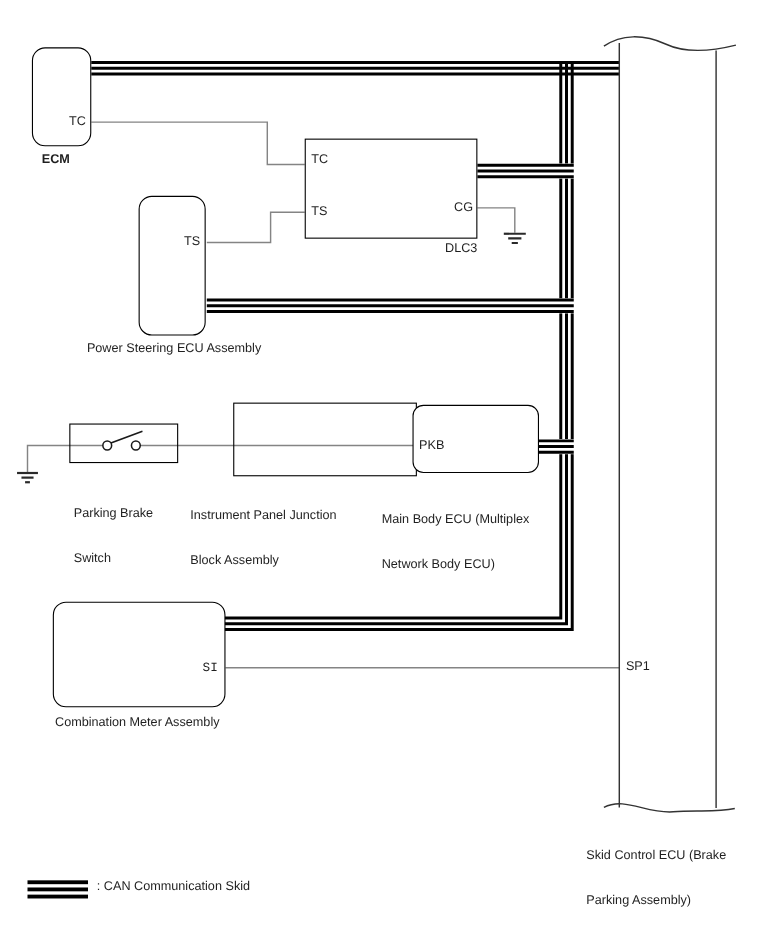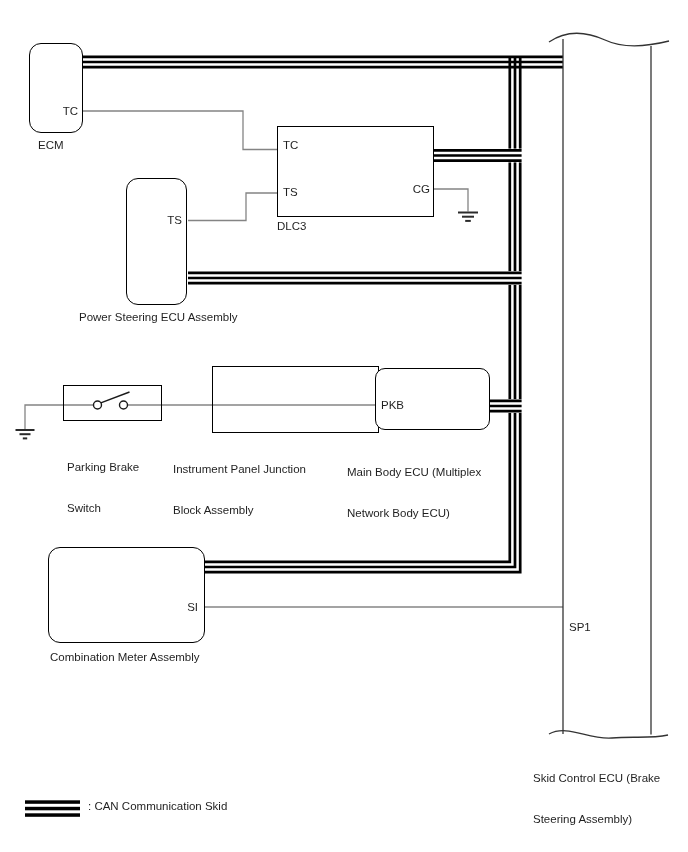--- a/index.html
+++ b/index.html
@@ -22,21 +22,21 @@
   .rounded{border-radius:12px;}
   .lbl{
     position:absolute;
     font-size:11.5px;
     line-height:13.5px;
     color:#1f1f1f;
     white-space:pre;
     z-index:3;
   }
   .r{text-align:right;}
-  .c{text-align:left;}
+  .c{text-align:right;}
 </style>
 </head>
 <body>
 
 <div id="stage">
 
   <svg id="wires" width="688" height="852" viewBox="0 0 688 852">
 
     <g stroke="#000" stroke-width="2.7" fill="none">
       <path d="M 509.8 56.8 V 561.8 H 204.5"></path>
@@ -111,24 +111,24 @@
   <div class="box" style="left:212px;top:366px;width:167px;height:67px;"></div>
   <div class="box rounded" style="left:375px;top:368px;width:115px;height:62px;background:#fff;border-radius:10px;"></div>
   <div class="box rounded" style="left:48px;top:547px;width:157px;height:96px;"></div>
 
   <div class="lbl r" style="left:48px;top:105px;width:30px;">TC</div>
   <div class="lbl" style="left:283px;top:139px;">TC</div>
   <div class="lbl" style="left:283px;top:186px;">TS</div>
   <div class="lbl r" style="left:400px;top:183px;width:30px;">CG</div>
   <div class="lbl r" style="left:152px;top:214px;width:30px;">TS</div>
   <div class="lbl" style="left:381px;top:399px;">PKB</div>
-  <div class="lbl r" style="left:168px;top:601px;width:30px;">SI</div>
-  <div class="lbl" style="left:569px;top:600px;margin-top:21px;">SP1</div>
+  <div class="lbl r" style="left:168px;top:601px;width:30px;font-family:Liberation Mono, monospace;">SI</div>
+  <div class="lbl" style="left:569px;top:600px;">SP1</div>
 
-  <div class="lbl" style="left:38px;top:139px;">ECM</div>
+  <div class="lbl" style="left:38px;top:139px;font-weight:bold;">ECM</div>
   <div class="lbl c" style="left:277px;top:220px;width:157px;">DLC3</div>
   <div class="lbl" style="left:79px;top:311px;text-align:center;">Power Steering ECU Assembly</div>
 
   <div class="lbl" style="left:67px;top:434px;">
     <div>Parking Brake</div>
     <div>Switch</div>
   </div>
 
   <div class="lbl" style="left:347px;top:439px;">
     <div>Main Body ECU (Multiplex</div>
@@ -137,18 +137,18 @@
 
   <div class="lbl" style="left:173px;top:436px;">
     <div>Instrument Panel Junction</div>
     <div>Block Assembly</div>
   </div>
 
   <div class="lbl" style="left:50px;top:651px;">Combination Meter Assembly</div>
 
   <div class="lbl" style="left:533px;top:745px;">
     <div>Skid Control ECU (Brake</div>
-    <div>Steering Assembly)</div>
+    <div>Parking Assembly)</div>
   </div>
 
   <div class="lbl" style="left:88px;top:800px;">: CAN Communication Skid</div>
 
 </div>
 
 </body></html>

